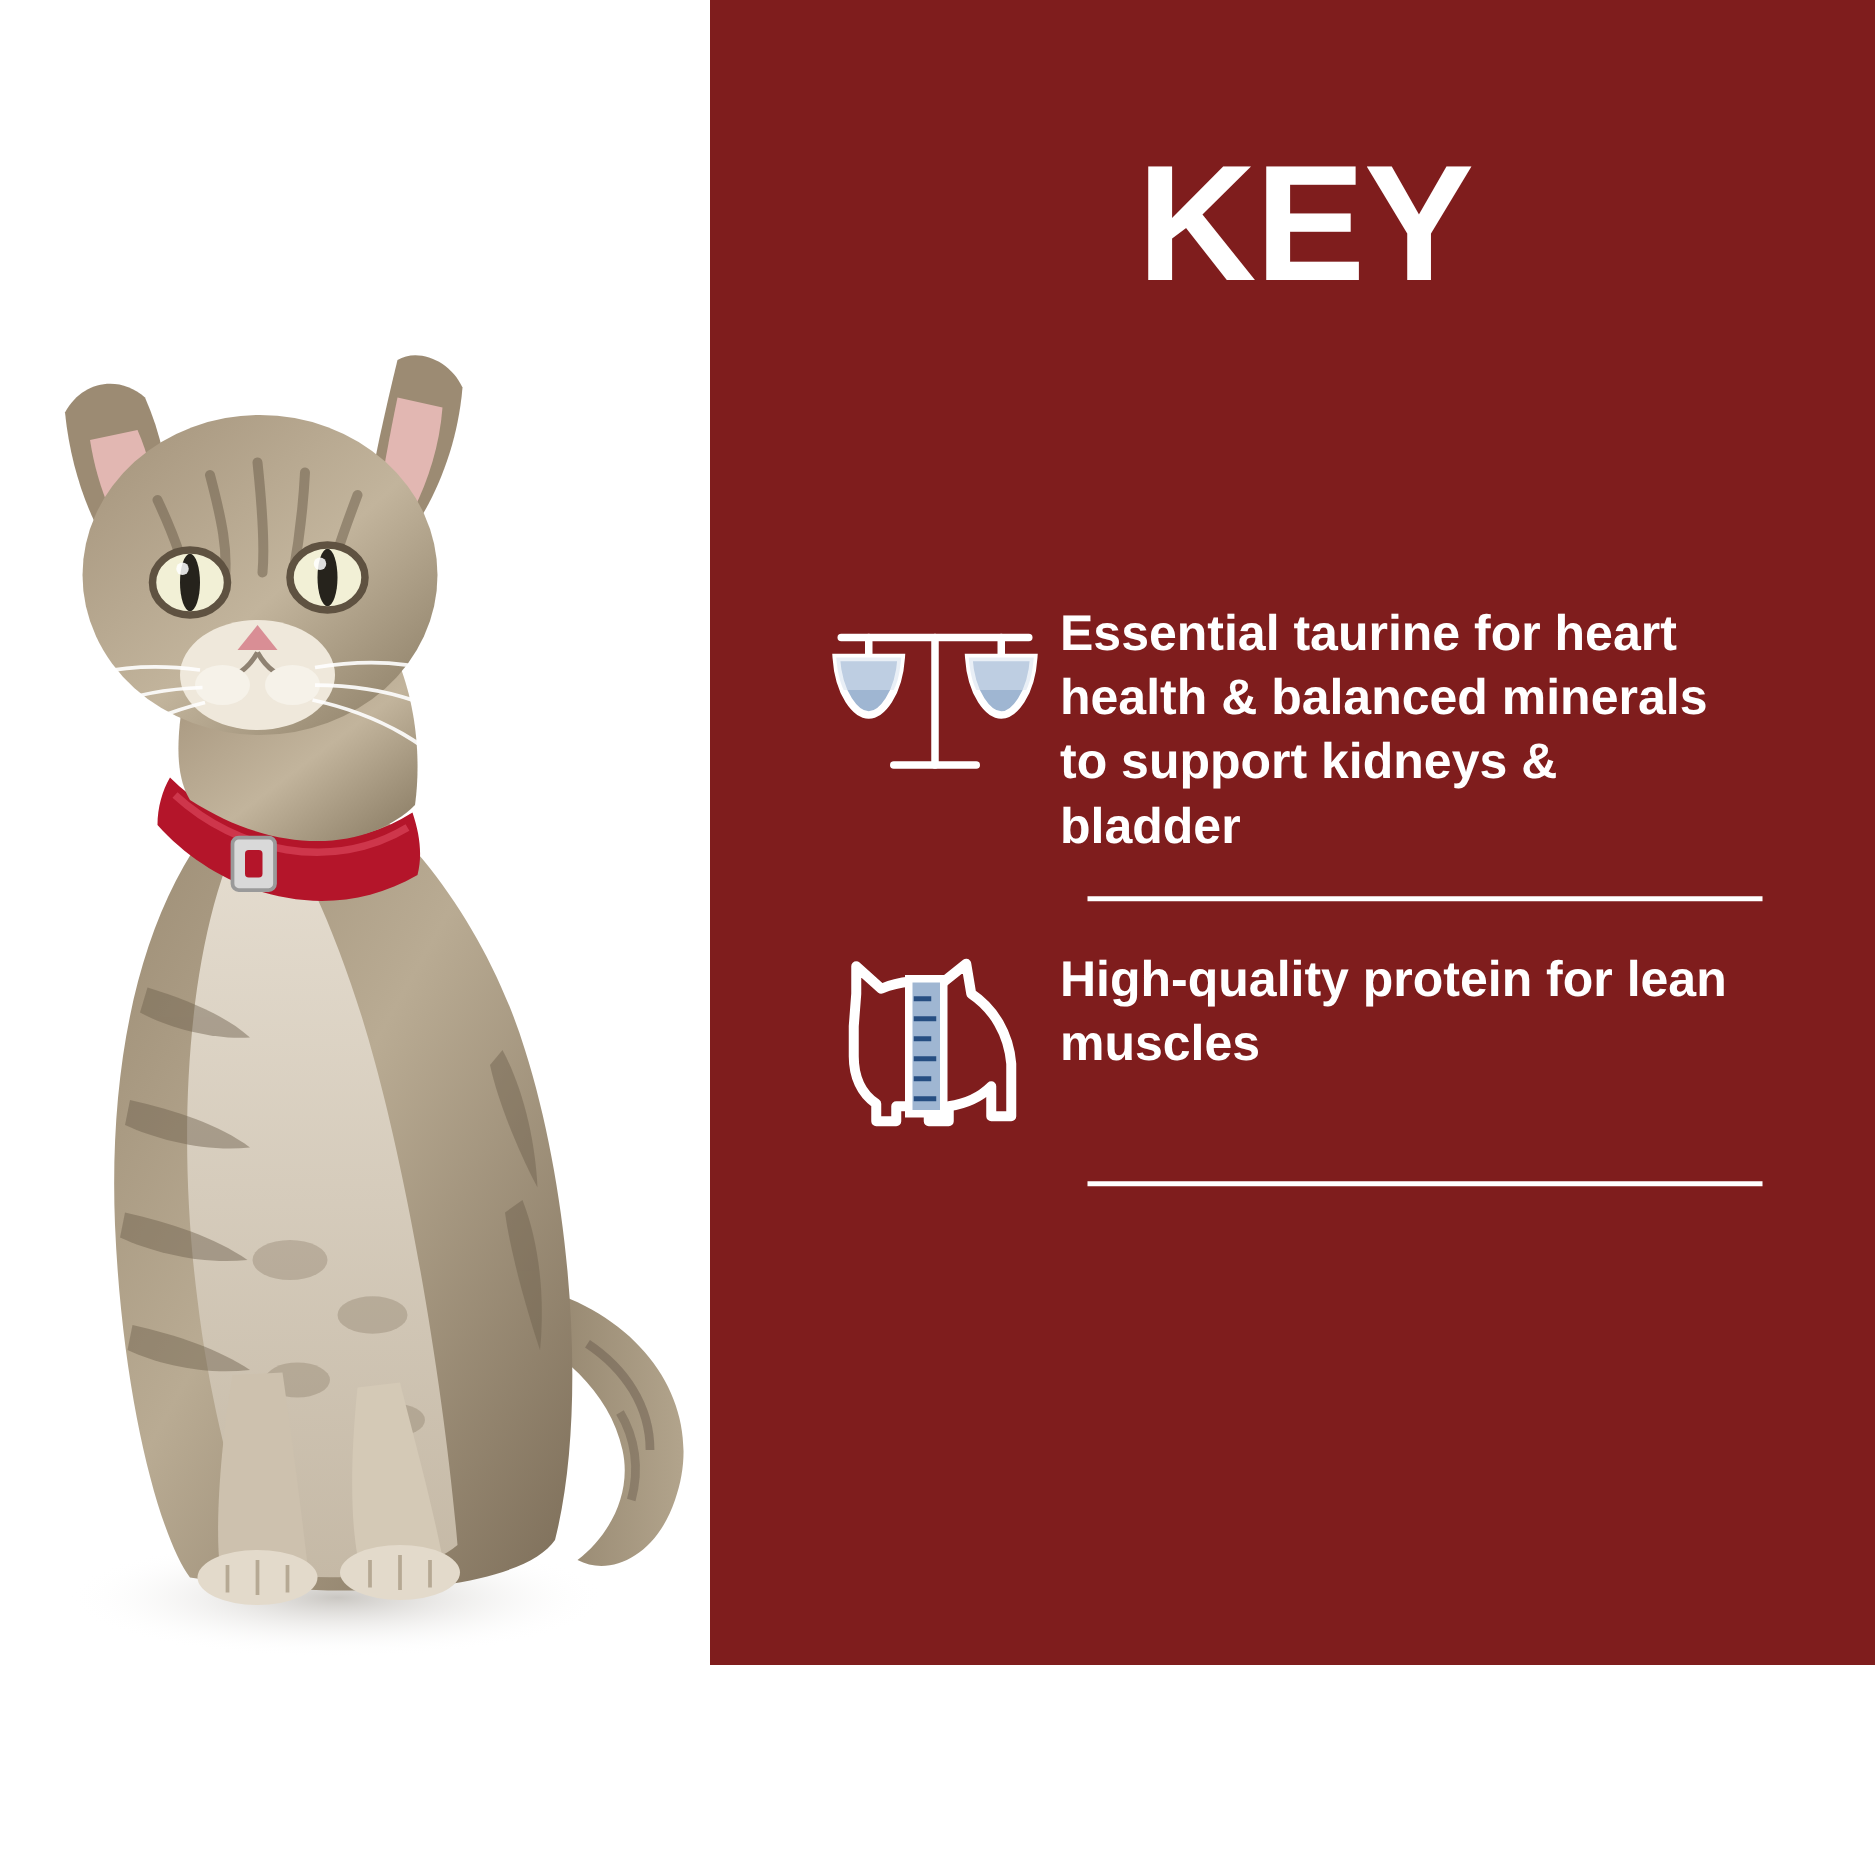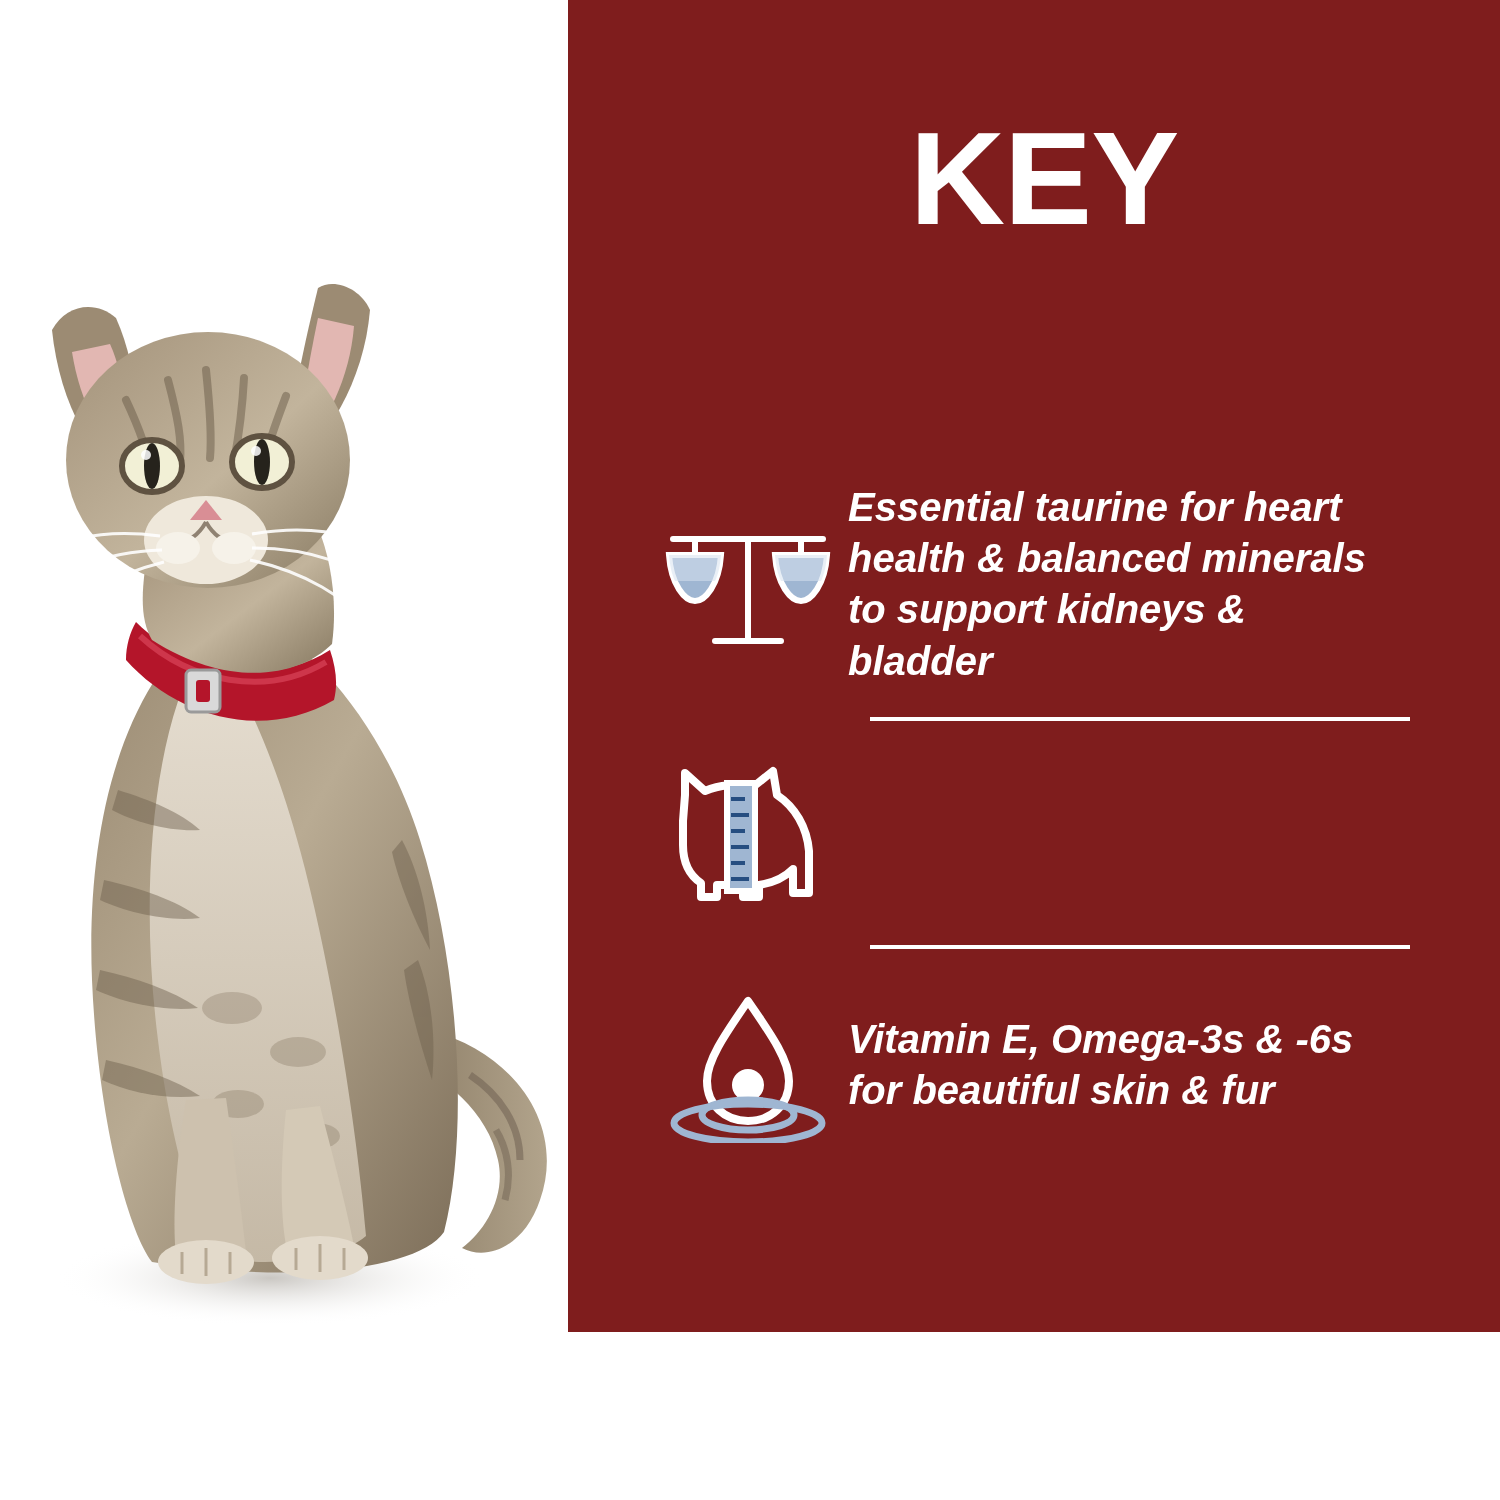--- a/index.html
+++ b/index.html
@@ -74,23 +74,22 @@
   }
 
   .benefit-list {
     position: absolute;
     left: 80px;
     top: 480px;
     width: 840px;
   }
   .benefit {
     display: flex;
-    align-items: center;
+    align-items: flex-start;
     min-height: 150px;
-    font-style: italic;
   }
   .benefit-icon {
     width: 200px;
     flex: 0 0 200px;
     display: flex;
     align-items: flex-start;
     justify-content: center;
     padding-top: 8px;
   }
   .benefit-text {
@@ -278,33 +277,21 @@
                 <path d="M70 34 L84 34"></path>
                 <path d="M70 50 L88 50"></path>
                 <path d="M70 66 L84 66"></path>
                 <path d="M70 82 L88 82"></path>
                 <path d="M70 98 L84 98"></path>
                 <path d="M70 114 L88 114"></path>
               </g>
             </g>
           </svg>
         </div>
+        <div class="benefit-text">High-quality protein for lean muscles</div>
       </div>
 
       <div class="divider"></div>
 
-      <div class="benefit b3">
-        <div class="benefit-icon">
-          <svg width="170" height="150" viewBox="0 0 170 150" xmlns="http://www.w3.org/2000/svg" aria-hidden="true">
-
-            <path d="M85 8 C 60 44, 44 68, 44 88 C 44 112, 62 128, 85 128 C 108 128, 126 112, 126 88 C 126 68, 110 44, 85 8 Z" fill="none" stroke="#ffffff" stroke-width="8" stroke-linejoin="round"></path>
-            <circle cx="85" cy="92" r="16" fill="#ffffff"></circle>
-
-            <ellipse cx="85" cy="122" rx="46" ry="15" fill="none" stroke="#9fb6d2" stroke-width="7"></ellipse>
-            <ellipse cx="85" cy="130" rx="74" ry="19" fill="none" stroke="#9fb6d2" stroke-width="7"></ellipse>
-          </svg>
-        </div>
-        <div class="benefit-text">Vitamin E, Omega-3s &amp; -6s for beautiful skin &amp; fur</div>
-      </div>
 
     </div>
   </div>
 </div>
 
 </body></html>

